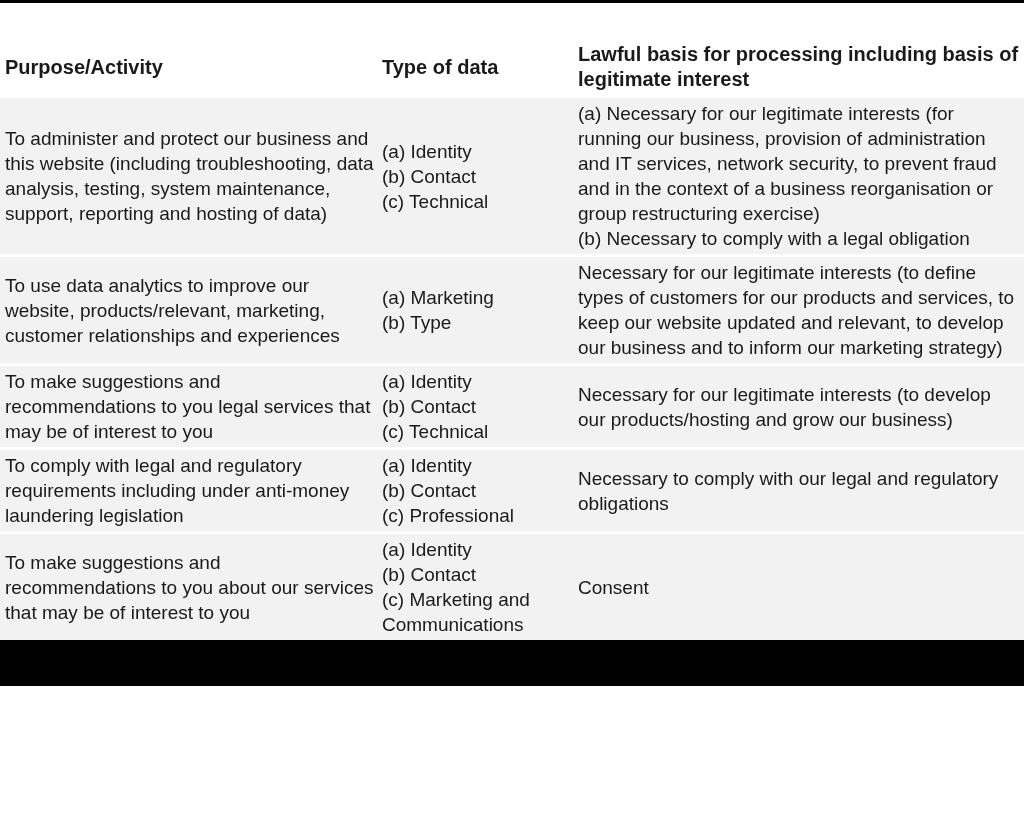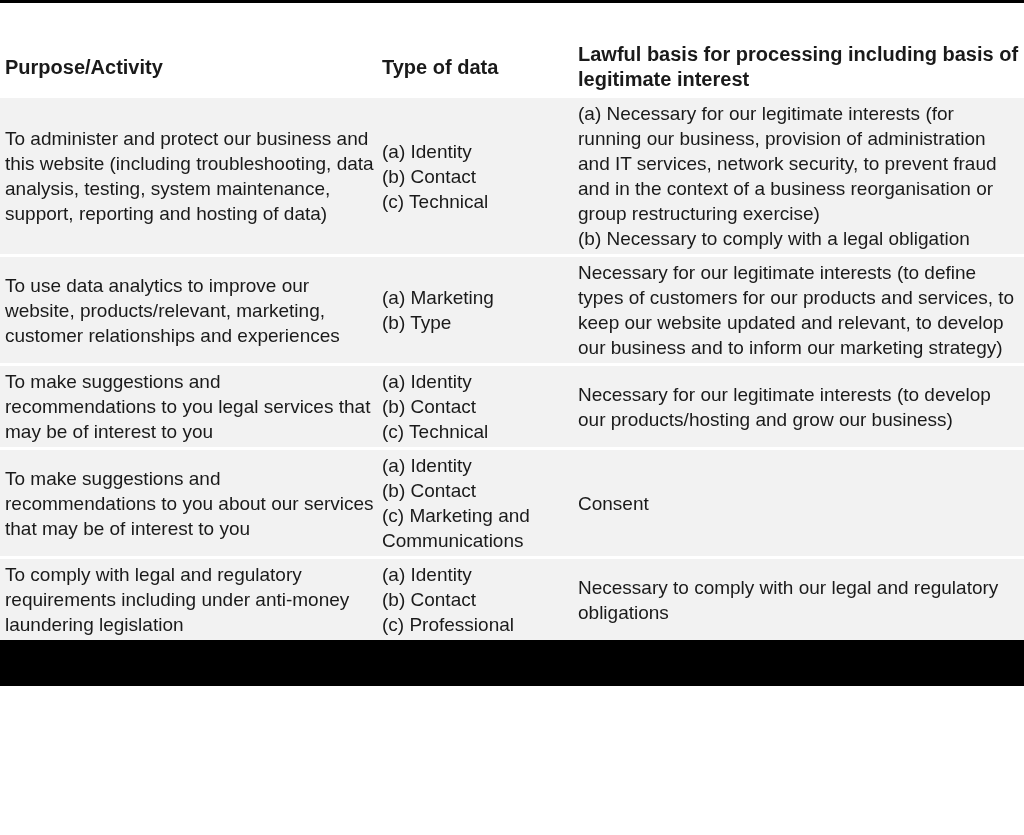--- a/index.html
+++ b/index.html
@@ -102,39 +102,39 @@
         <div>(a) Identity</div>
         <div>(b) Contact</div>
         <div>(c) Technical</div>
       </td>
       <td>
         <div>Necessary for our legitimate interests (to develop our products/hosting and grow our business)</div>
         <div></div>
       </td>
     </tr>
     <tr>
+      <td>To comply with legal and regulatory requirements including under anti-money laundering legislation</td>
+      <td>
+        <div>(a) Identity</div>
+        <div>(b) Contact</div>
+        <div>(c) Professional</div>
+      </td>
+      <td>
+        <div>Necessary to comply with our legal and regulatory obligations</div>
+        <div></div>
+      </td>
+    </tr>
+    <tr>
       <td>To make suggestions and recommendations to you about our services that may be of interest to you</td>
       <td>
         <div>(a) Identity</div>
         <div>(b) Contact</div>
         <div>(c) Marketing and Communications</div>
       </td>
       <td>
         <div>Consent</div>
         <div></div>
       </td>
     </tr>
-    <tr>
-      <td>To comply with legal and regulatory requirements including under anti-money laundering legislation</td>
-      <td>
-        <div>(a) Identity</div>
-        <div>(b) Contact</div>
-        <div>(c) Professional</div>
-      </td>
-      <td>
-        <div>Necessary to comply with our legal and regulatory obligations</div>
-        <div></div>
-      </td>
-    </tr>
   </tbody>
 </table>
 
 <div class="bottom-bar"></div>
 
 </body></html>

